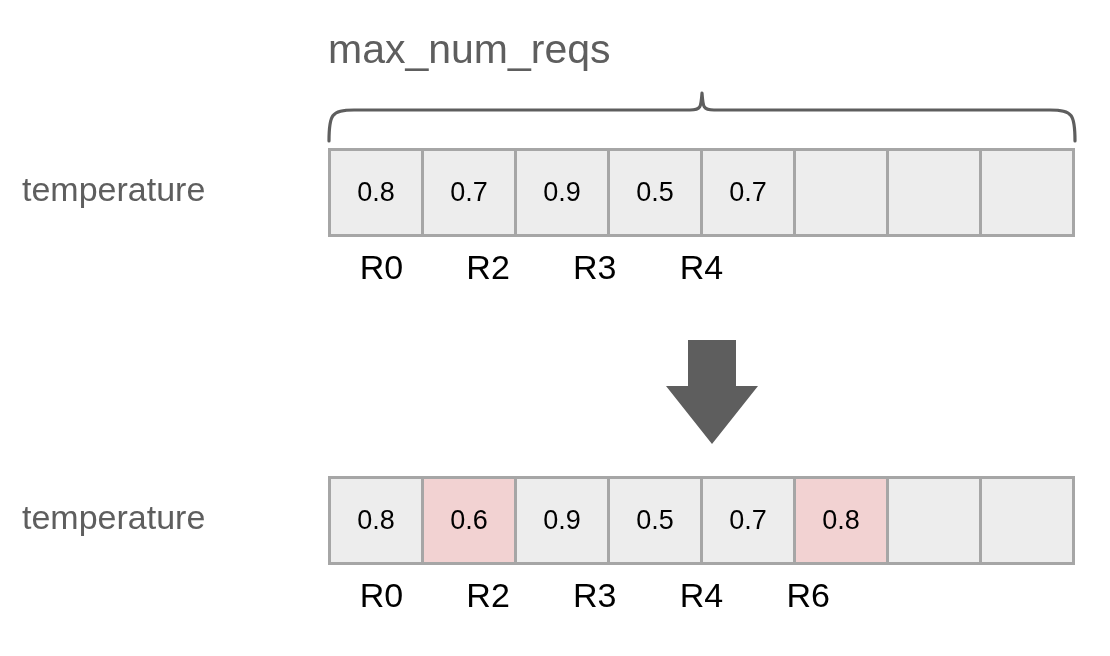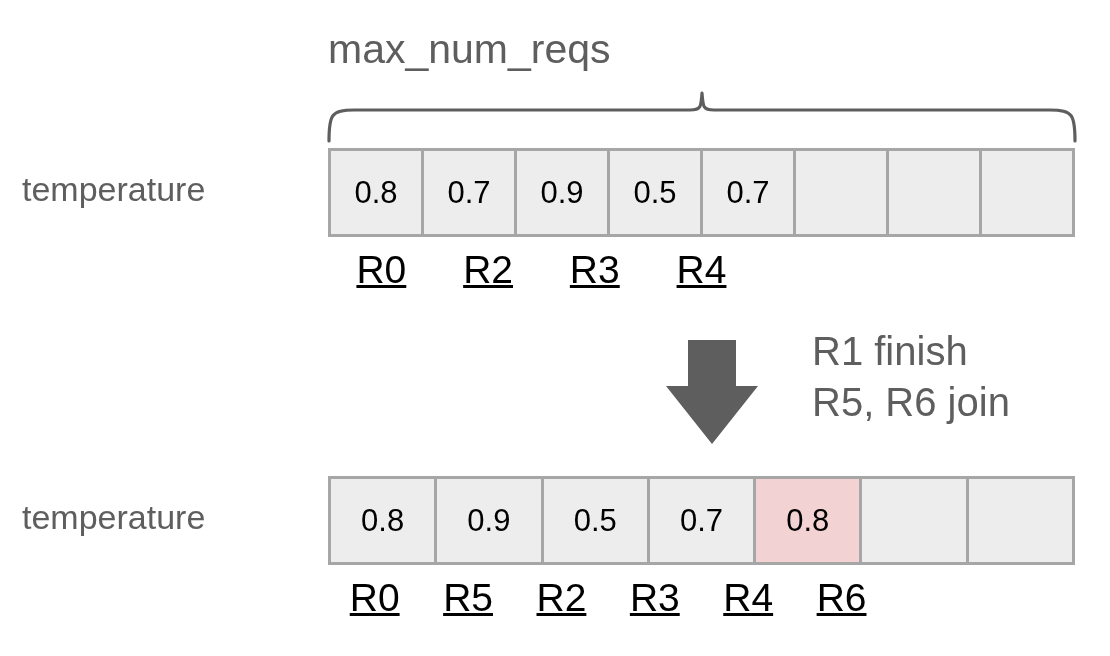--- a/index.html
+++ b/index.html
@@ -62,45 +62,44 @@
   .array-row.bottom { top: 476px; width: 747px; height: 89px; }
 
   .cell {
     flex: 1 1 0;
     box-sizing: border-box;
     border-right: 3px solid #a6a6a6;
     background: #ededed;
     display: flex;
     align-items: center;
     justify-content: center;
-    font-size: 31px;
+    font-size: 27px;
     color: #000000;
     line-height: 1;
   }
   .cell:last-child { border-right: none; }
   .cell.highlight { background: #f2d2d2; }
   .cell.empty { color: transparent; }
 
   
   .tick-row {
     position: absolute;
     left: 328px;
     width: 747px;
     display: flex;
   }
   .tick-row.top    { top: 250px; }
   .tick-row.bottom { top: 578px; }
   .tick {
     flex: 1 1 0;
     text-align: center;
-    font-size: 39px;
+    font-size: 34px;
     color: #000000;
     line-height: 1.05;
     white-space: nowrap;
-    text-decoration: underline;
   }
   .tick.blank { color: transparent; }
 
   
   .arrow-svg {
     position: absolute;
     left: 664px;
     top: 338px;
     width: 96px;
     height: 108px;
@@ -155,40 +154,36 @@
     <div class="tick">R4</div>
     <div class="tick blank"></div>
     <div class="tick blank"></div>
     <div class="tick blank"></div>
   </div>
 
   <svg class="arrow-svg" viewBox="0 0 96 108">
     <path d="M 24 2 L 72 2 L 72 48 L 94 48 L 48 106 L 2 48 L 24 48 Z" fill="#5e5e5e"></path>
   </svg>
 
-  <div class="note">
-    <span class="note-line">R1 finish</span>
-    <span class="note-line">R5, R6 join</span>
-  </div>
 
   <div class="row-label bottom">temperature</div>
 
   <div class="array-row bottom">
     <div class="cell">0.8</div>
+    <div class="cell highlight">0.6</div>
     <div class="cell">0.9</div>
     <div class="cell">0.5</div>
     <div class="cell">0.7</div>
     <div class="cell highlight">0.8</div>
     <div class="cell empty"></div>
     <div class="cell empty"></div>
   </div>
 
   <div class="tick-row bottom">
     <div class="tick">R0</div>
-    <div class="tick">R5</div>
     <div class="tick">R2</div>
     <div class="tick">R3</div>
     <div class="tick">R4</div>
     <div class="tick">R6</div>
     <div class="tick blank"></div>
     <div class="tick blank"></div>
   </div>
 
 </div>
 

